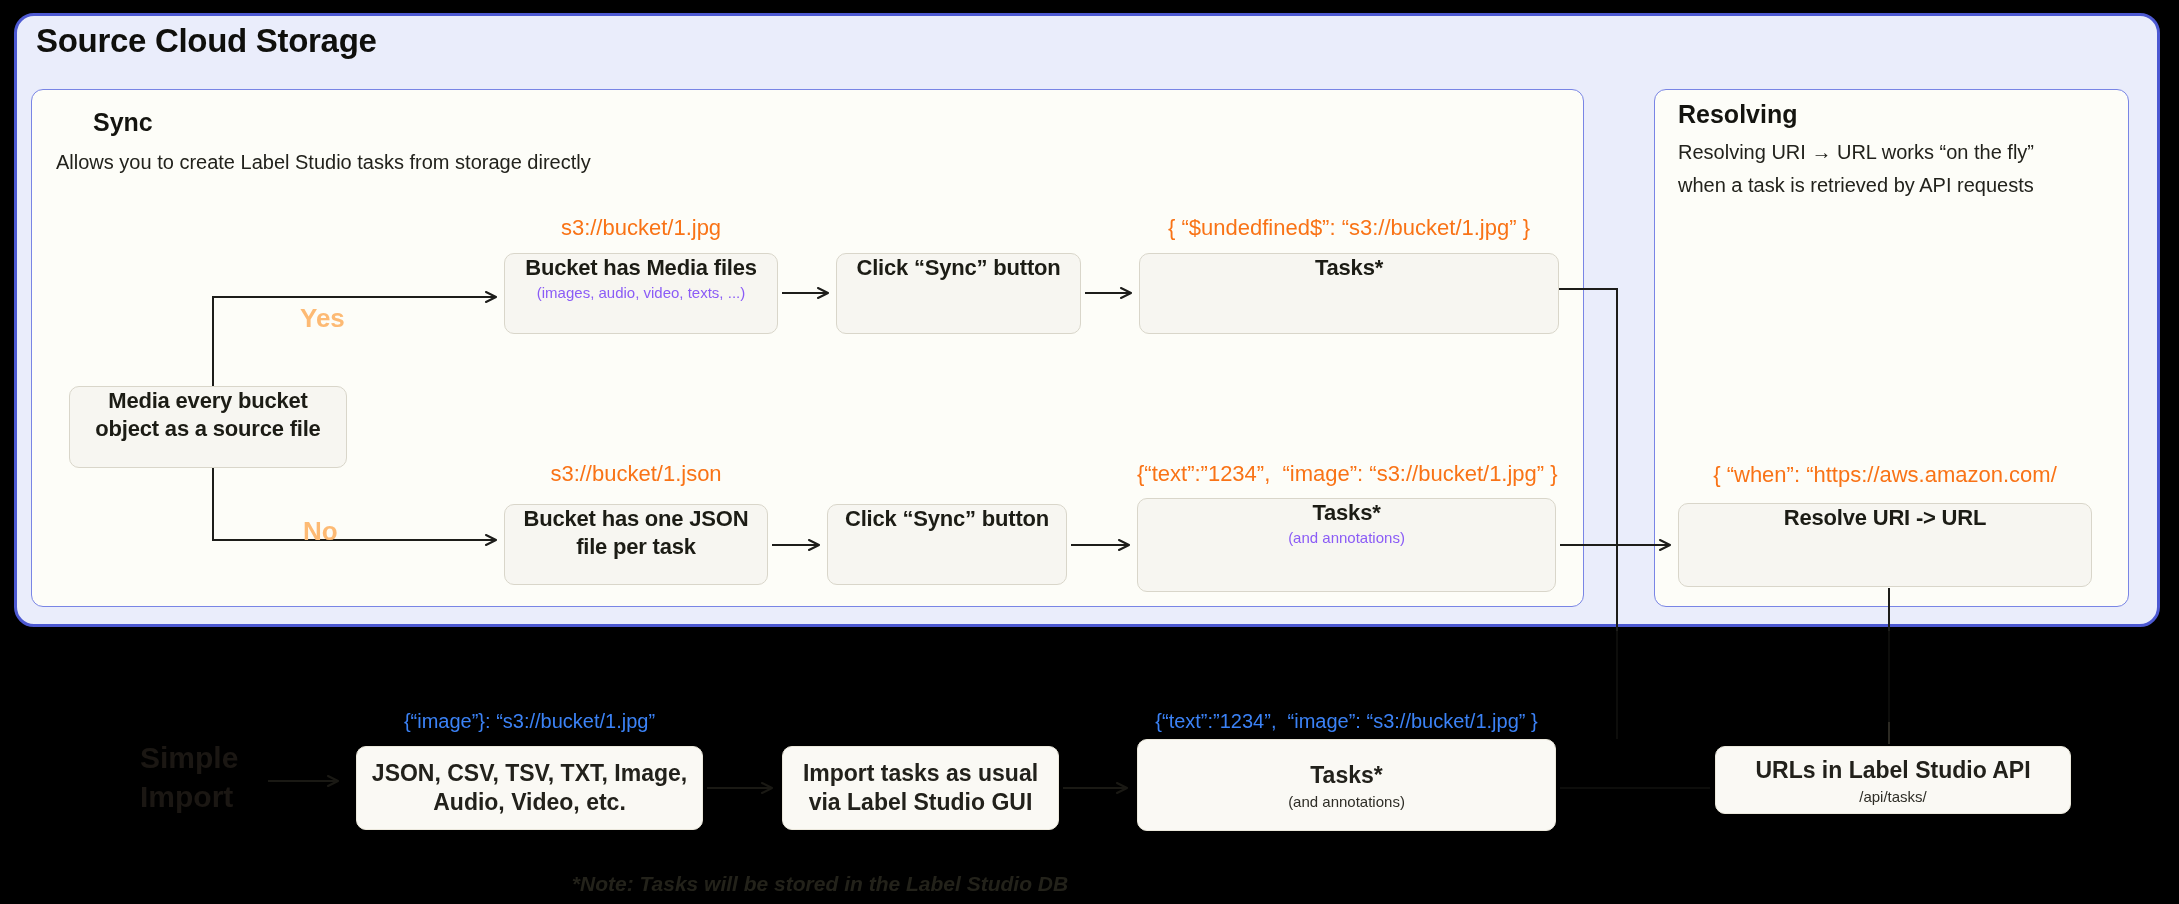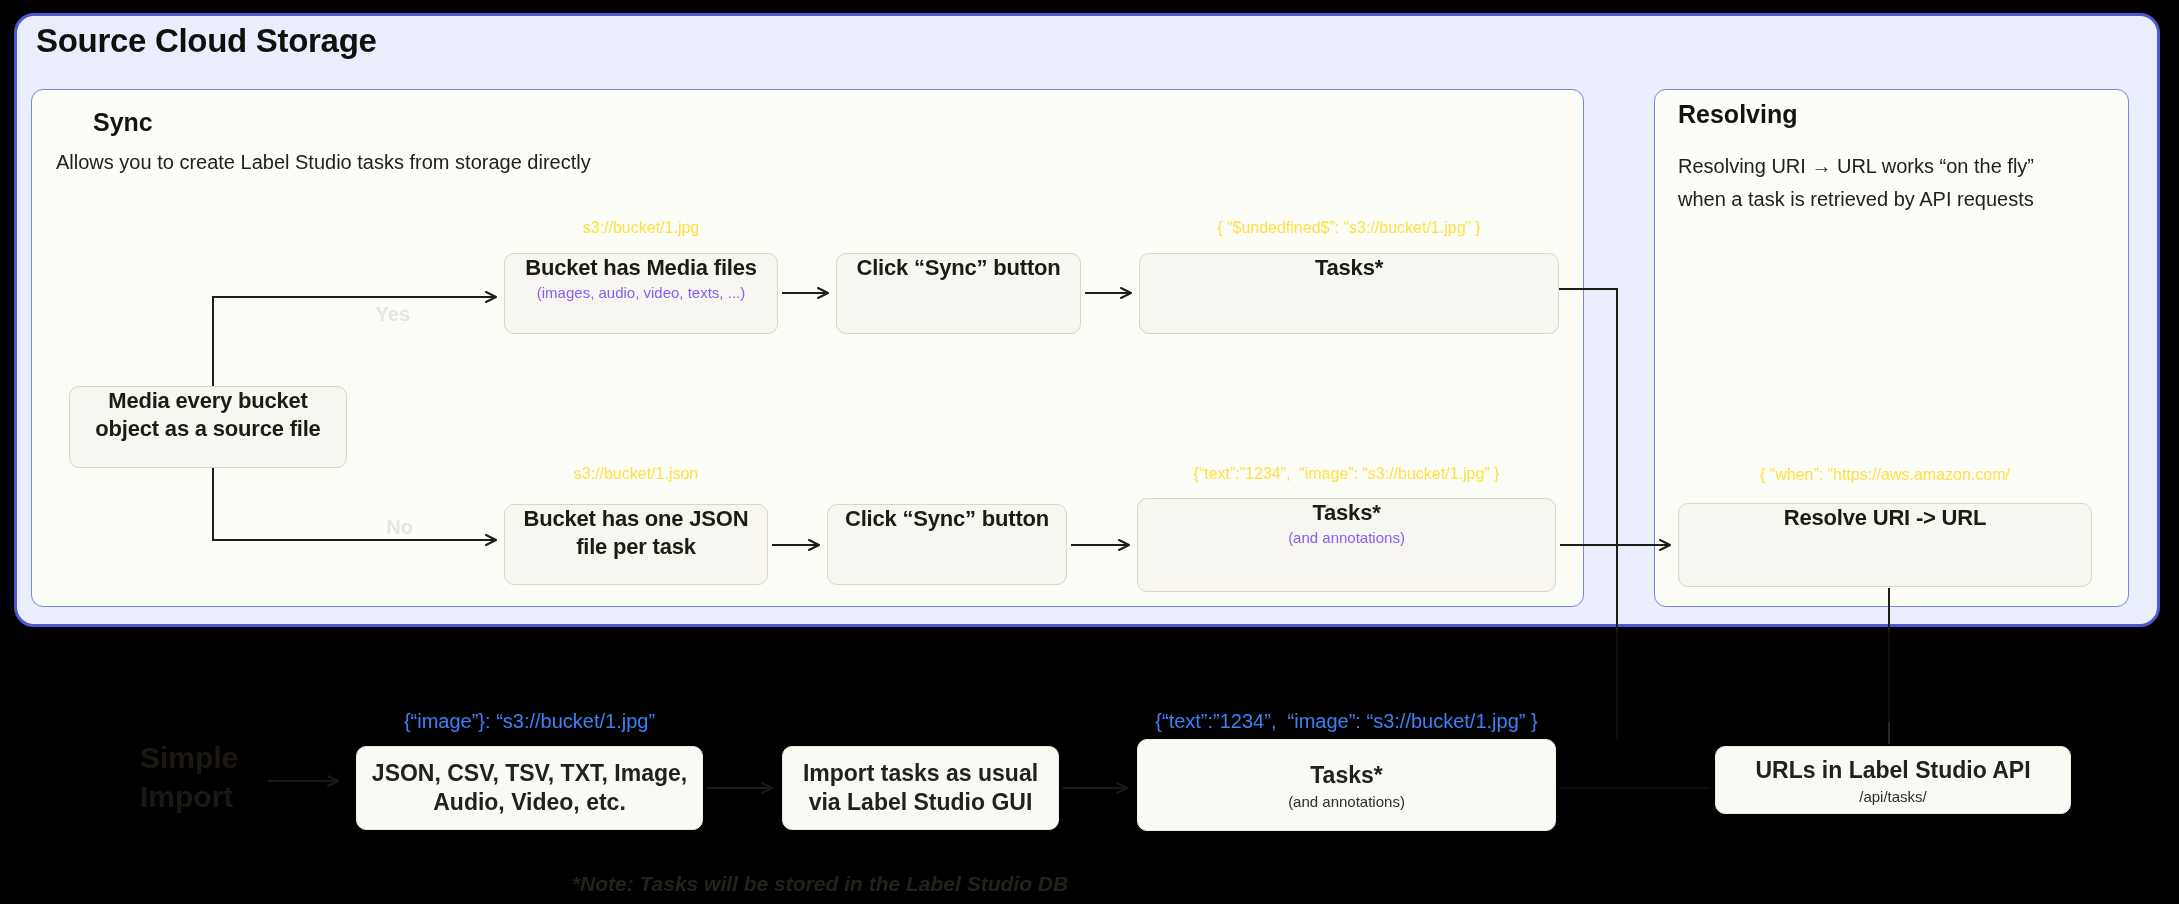--- a/index.html
+++ b/index.html
@@ -18,23 +18,23 @@
   .panel-sub{position:absolute;font-size:20px;color:#22221c;line-height:33px;}
 
   
   .fbox{position:absolute;background:#f7f6f1;border:1.5px solid #d9d6ca;border-radius:10px;
         box-sizing:border-box;display:flex;flex-direction:column;align-items:center;
         text-align:center;}
   .fbox-main{font-size:22px;font-weight:600;color:#1c1c15;line-height:28px;letter-spacing:-0.2px;white-space:nowrap;}
   .fbox-sub{font-size:15px;color:#8b5cf6;margin-top:2px;white-space:nowrap;}
 
   
-  .ulabel{position:absolute;color:#fde047;font-size:16px;text-align:center;line-height:32px;white-space:pre;}
+  .ulabel{position:absolute;color:#f97316;font-size:22px;text-align:center;line-height:32px;white-space:pre;}
 
-  .branch-label{position:absolute;font-size:20px;font-weight:700;color:#e5e5e5;text-align:right;}
+  .branch-label{position:absolute;font-size:26px;font-weight:700;color:#fdba74;text-align:left;}
 
   
   .bbox{position:absolute;background:#faf9f4;border:1px solid #ebe8dc;border-radius:10px;
         box-sizing:border-box;display:flex;flex-direction:column;align-items:center;
         justify-content:center;text-align:center;}
   .bbox-main{font-size:23px;font-weight:600;color:#22211b;line-height:29px;white-space:nowrap;}
   .bbox-sub{font-size:15px;color:#2e2d26;margin-top:3px;white-space:nowrap;}
   .blabel{position:absolute;color:#3b82f6;font-size:20px;font-weight:400;text-align:center;
           line-height:34px;white-space:pre;}
   .faded-title{position:absolute;left:140px;top:738px;font-size:30px;font-weight:600;
@@ -51,21 +51,21 @@
 
   <div class="outer"></div>
   <div class="page-title">Source Cloud Storage</div>
 
   <div class="panel" style="left:31px;top:89px;width:1553px;height:518px;"></div>
   <div class="panel-title" style="left:56px;top:108px;margin-left:37px;">Sync</div>
   <div class="panel-sub" style="left:56px;top:146px;">Allows you to create Label Studio tasks from storage directly</div>
 
   <div class="panel" style="left:1654px;top:89px;width:475px;height:518px;"></div>
   <div class="panel-title" style="left:1678px;top:100px;">Resolving</div>
-  <div class="panel-sub" style="left:1678px;top:150px;">
+  <div class="panel-sub" style="left:1678px;top:136px;">
     <div>Resolving URI → URL works “on the fly”</div>
     <div>when a task is retrieved by API requests</div>
   </div>
 
   <svg class="connectors" width="2179" height="904" viewBox="0 0 2179 904">
     <defs>
       <marker id="ah" markerUnits="userSpaceOnUse" markerWidth="14" markerHeight="12" viewBox="0 0 14 12" refX="12" refY="6" orient="auto">
         <path d="M2 1 L12 6 L2 11" fill="none" stroke="#1d1d1a" stroke-width="2" stroke-linecap="round" stroke-linejoin="round"></path>
       </marker>
       <marker id="ahf" markerUnits="userSpaceOnUse" markerWidth="14" markerHeight="12" viewBox="0 0 14 12" refX="12" refY="6" orient="auto">

